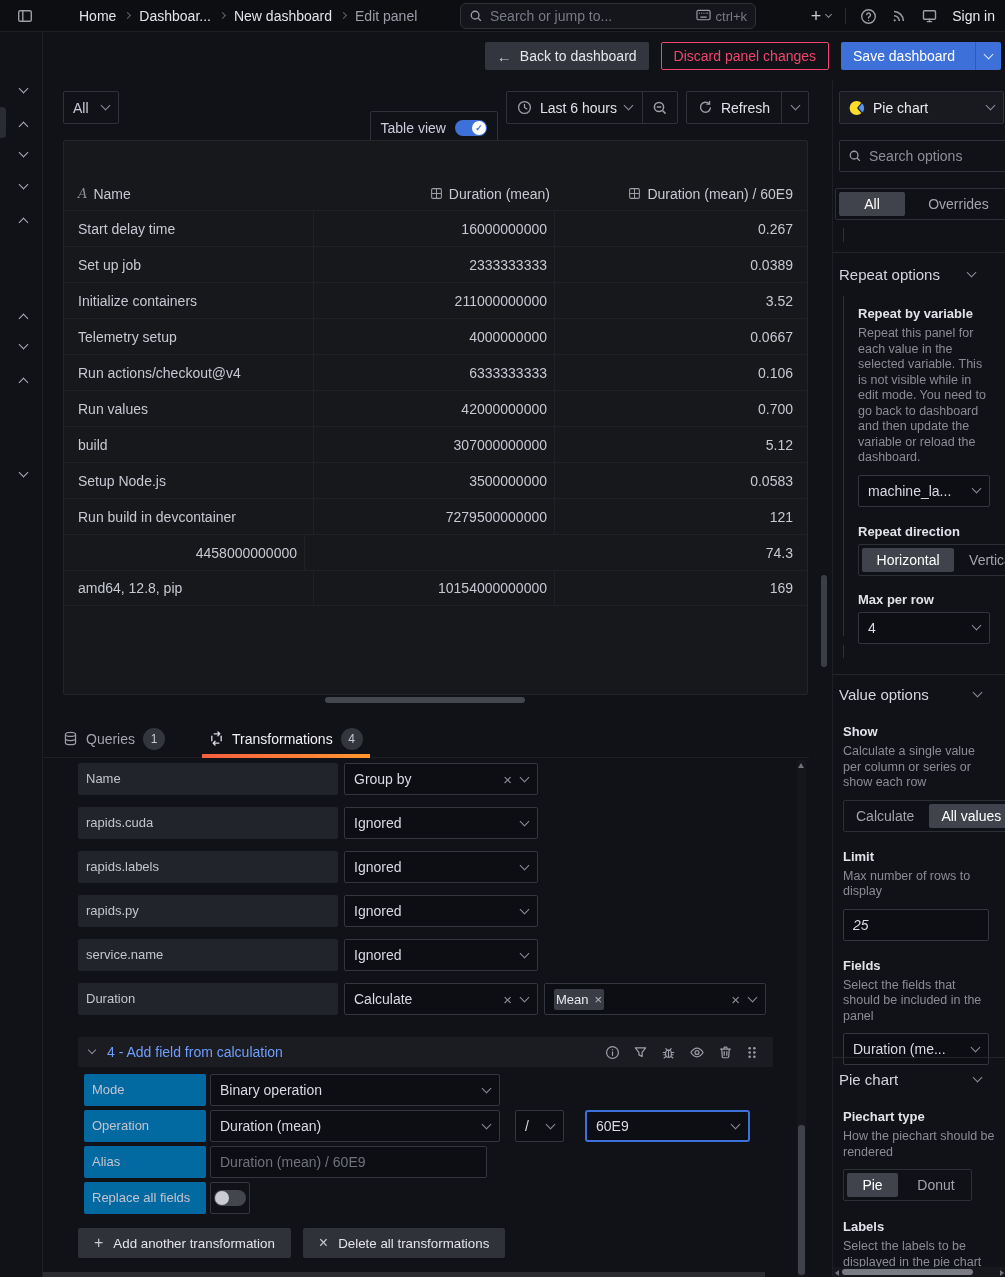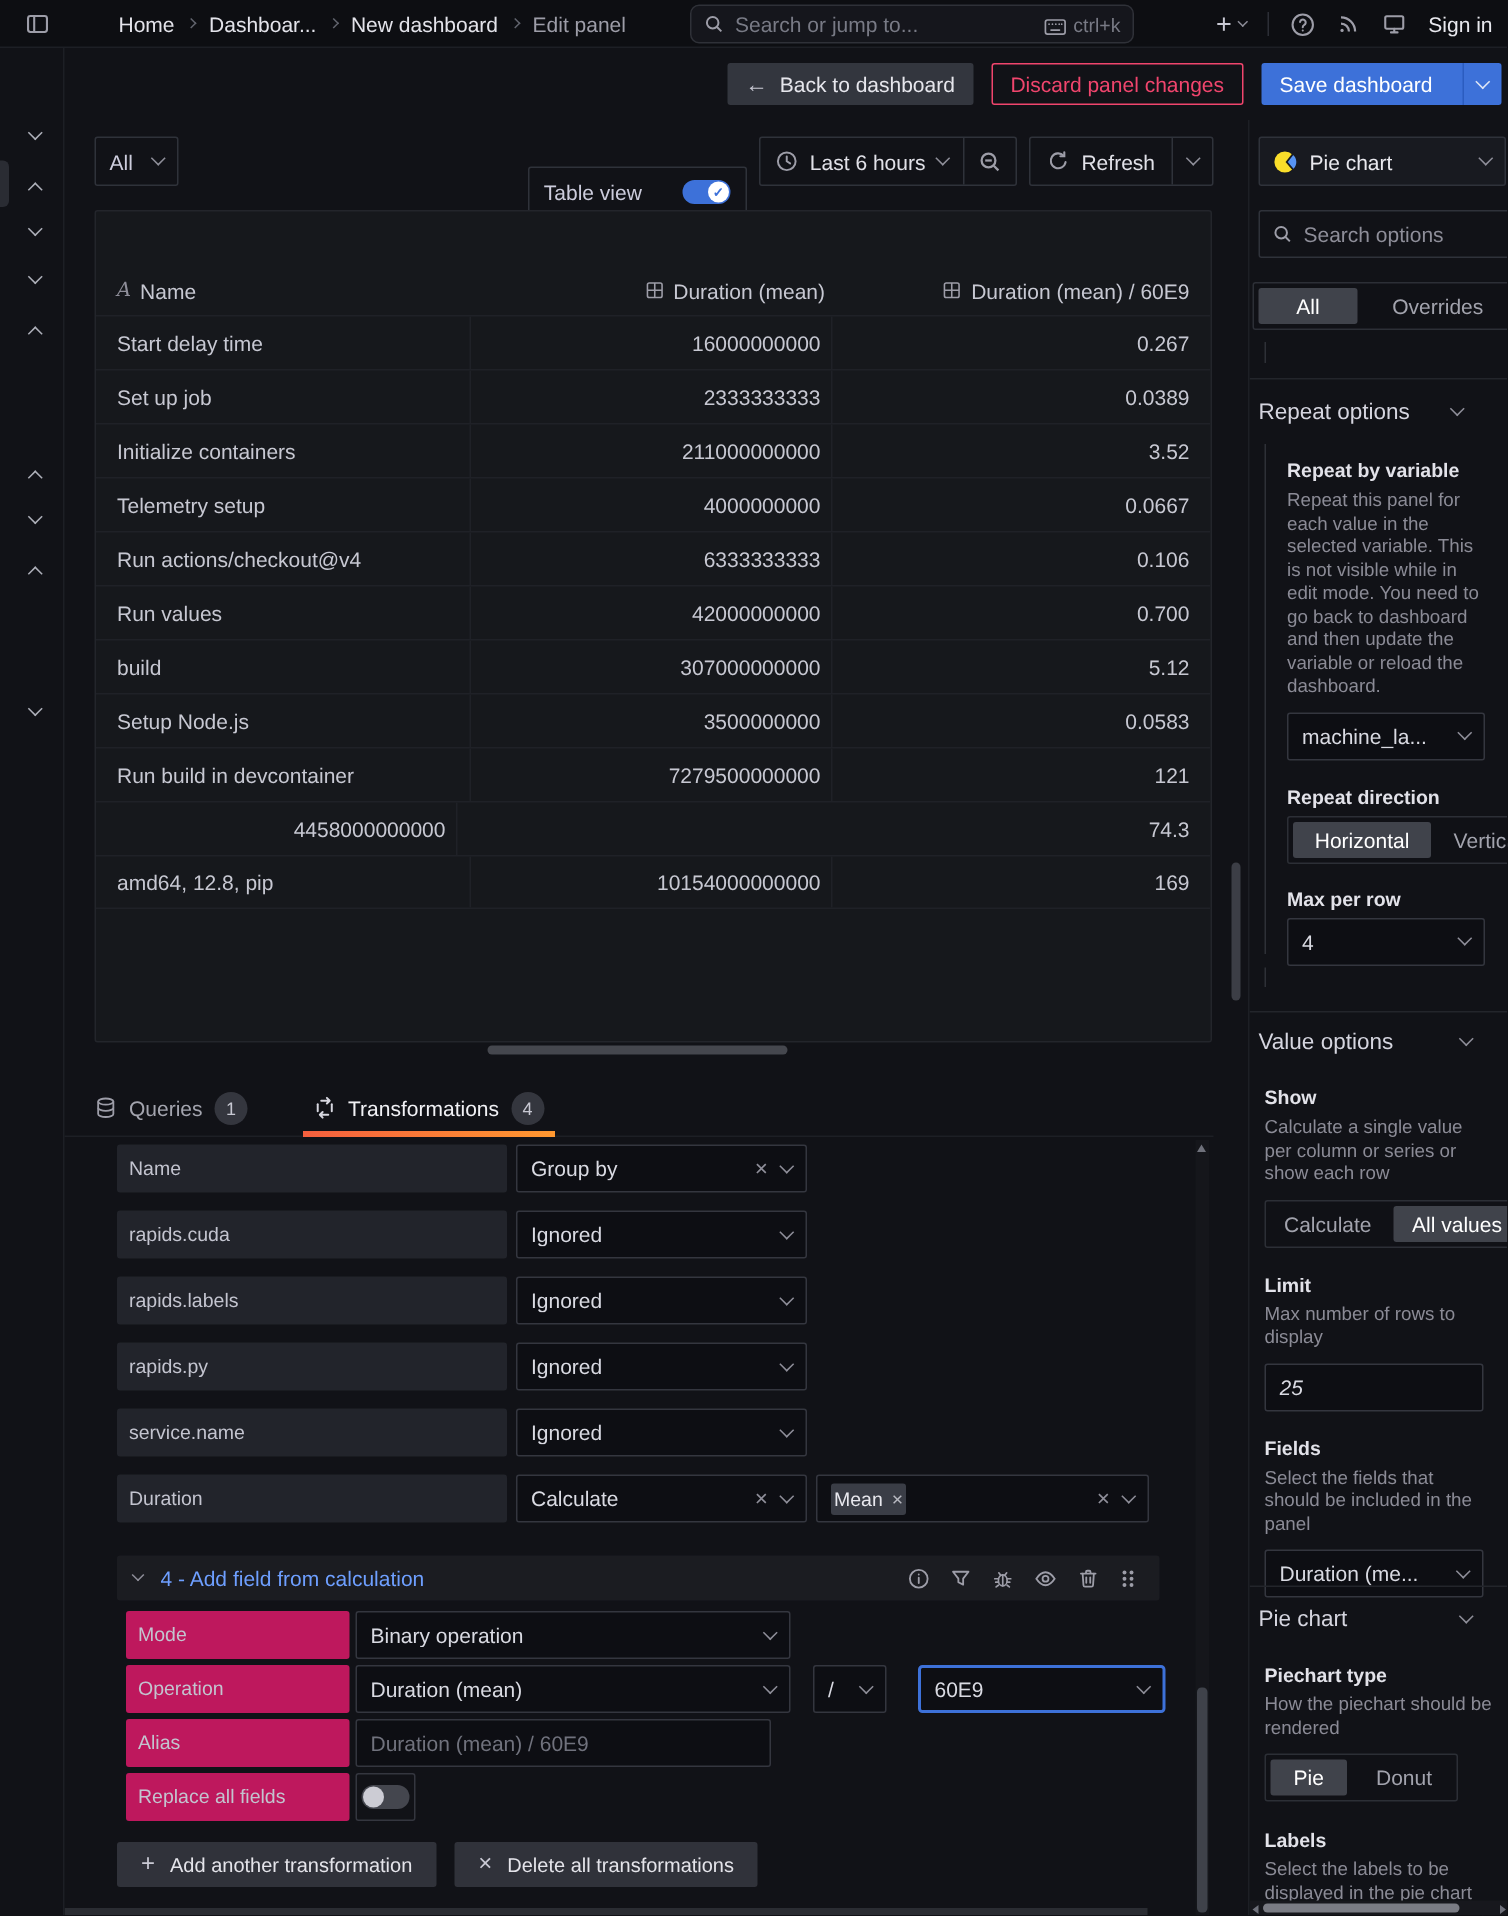--- a/index.html
+++ b/index.html
@@ -16,21 +16,21 @@
 
   
   .topnav { position:absolute; left:0; top:0; width:1005px; height:32px; background:#0d0e12; border-bottom:1px solid #1d1f25; display:flex; align-items:center; z-index:5; }
   .nav-toggle { margin-left:17px; }
   .crumbs { display:flex; align-items:center; gap:9px; margin-left:46px; white-space:nowrap; }
   .crumb { color:#e3e3ea; font-weight:500; }
   .crumb.cur { color:#9d9da8; font-weight:400; }
   .crumb-sep { width:5px; height:5px; border-right:1.4px solid #62646e; border-bottom:1.4px solid #62646e; transform:rotate(-45deg); }
   .nav-search { position:absolute; left:460px; top:3px; width:296px; height:26px; background:#15161c; border:1px solid #2f3138; border-radius:6px; display:flex; align-items:center; padding:0 8px; gap:7px; }
   .nav-search .ph { color:#787a85; flex:1; }
-  .nav-kbd { display:flex; align-items:flex-end; gap:5px; color:#787a85; font-size:13px; }
+  .nav-kbd { display:flex; align-items:flex-start; gap:5px; color:#787a85; font-size:13px; }
   .nav-right { position:absolute; right:10px; top:0; height:32px; display:flex; align-items:center; gap:14px; }
   .plusbox { display:flex; align-items:center; gap:5px; color:#c9c9d4; }
   .plus-glyph { font-size:18px; line-height:1; color:#c9c9d4; }
   .nav-div { width:1px; height:16px; background:#2c2e36; }
   .signin { color:#e8e8ee; font-weight:500; }
 
   
   .actionsbar { position:absolute; left:43px; top:32px; width:962px; height:48px; display:flex; align-items:center; justify-content:flex-end; gap:12px; padding-right:4px; }
   .btn { height:28px; border-radius:2px; display:inline-flex; align-items:center; font-weight:500; font-size:14px; padding:0 12px; gap:8px; white-space:nowrap; }
   .btn-sec { background:#33363e; color:#e6e6ec; }
@@ -45,21 +45,21 @@
   .leftrail { position:absolute; left:0; top:32px; width:43px; height:1245px; border-right:1px solid #1d1f25; }
   .rail-chev { position:absolute; left:20px; }
   .rail-indicator { position:absolute; left:-4px; top:75px; width:10px; height:31px; background:#2a2c33; border-radius:4px; }
 
   
   .center { position:absolute; left:43px; top:80px; width:789px; height:1197px; }
 
   .viz-toolbar { position:absolute; left:20px; right:23px; top:11px; height:33px; display:flex; align-items:center; }
   .tool-box { height:33px; border:1px solid #2f323a; border-radius:2px; display:flex; align-items:center; color:#ccccdc; background:transparent; }
   .all-select { width:56px; padding:0 9px; justify-content:space-between; }
-  .tv-box { padding:4px 10px; gap:27px; margin-right:8px;margin-top:40px; }
+  .tv-box { padding:4px 10px; gap:9px; margin-right:8px;margin-top:40px; }
   .toggle { position:relative; width:32px; height:16px; border-radius:9px; background:#3d71d9; }
   .toggle .knob { position:absolute; right:1px; top:1px; width:14px; height:14px; border-radius:50%; background:#fff; display:flex; align-items:center; justify-content:center; color:#3d71d9; font-size:9px; font-weight:700; }
   .toggle.off { background:#44464e; }
   .toggle.off .knob { left:1px; right:auto; background:#ccccd4; }
   .time-group { margin-right:8px; }
   .time-main { display:flex; align-items:center; gap:8px; padding:0 10px; height:100%; }
   .tool-sep { width:1px; height:100%; background:#2f323a; }
   .zoomout-btn { width:34px; height:100%; display:flex; align-items:center; justify-content:center; }
   .refresh-main { display:flex; align-items:center; gap:8px; padding:0 11px; height:100%; }
   .refresh-caret { width:26px; height:100%; display:flex; align-items:center; justify-content:center; }
@@ -104,21 +104,21 @@
   .w-194 { width:194px; } .w-222 { width:222px; } .w-277 { width:290px; } .w-49 { width:49px; } .w-165 { width:165px; }
   .chip { background:#3a3d46; border-radius:2px; padding:3px 2px; font-size:13px; color:#e8e8ee; display:inline-flex; align-items:center; gap:6px; }
   .chip .x-glyph { font-size:13px; color:#b9bac2; }
 
   .tr-head { margin-top:22px; margin-right:22px; height:30px; background:rgba(204,204,220,0.055); display:flex; align-items:center; padding:0 11px; border-radius:2px; }
   .tr-title { color:#6e9fff; font-weight:500; margin-left:12px; flex:1; }
   .tr-icons { display:flex; align-items:center; gap:13px; margin-right:4px; }
 
   .m-row { display:flex; gap:4px; height:32px; margin-bottom:4px; margin-left:6px; }
   .m-rows { margin-top:7px; }
-  .m-label { background:#be185d; border-radius:2px; width:149px; line-height:32px; padding:0 8px; font-size:13px; color:#c3c4cf; }
+  .m-label { background:#0369a1; border-radius:2px; width:122px; line-height:32px; padding:0 8px; font-size:13px; color:#c3c4cf; }
   .op-gap { width:7px; }
   .focused { border:2px solid #3d71d9; border-radius:3px; }
   .alias-input { background:#0d0e13; border:1px solid #34363f; border-radius:2px; height:32px; width:277px; color:#d9dae2; padding:0 9px; font-size:14px; font-family:"Liberation Sans",sans-serif; }
   .alias-input::placeholder { color:#70727d; }
   .toggle-box { width:40px; height:32px; border:1px solid #34363f; border-radius:2px; display:flex; align-items:center; justify-content:center; }
 
   .btm-btns { display:flex; gap:12px; margin-top:14px; }
   .gf-btn { height:30px; background:#30323a; color:#e4e4ea; border-radius:2px; font-weight:500; display:inline-flex; align-items:center; gap:10px; padding:0 16px; }
   .gf-btn .sym { font-size:16px; color:#c9c9d4; }
 

